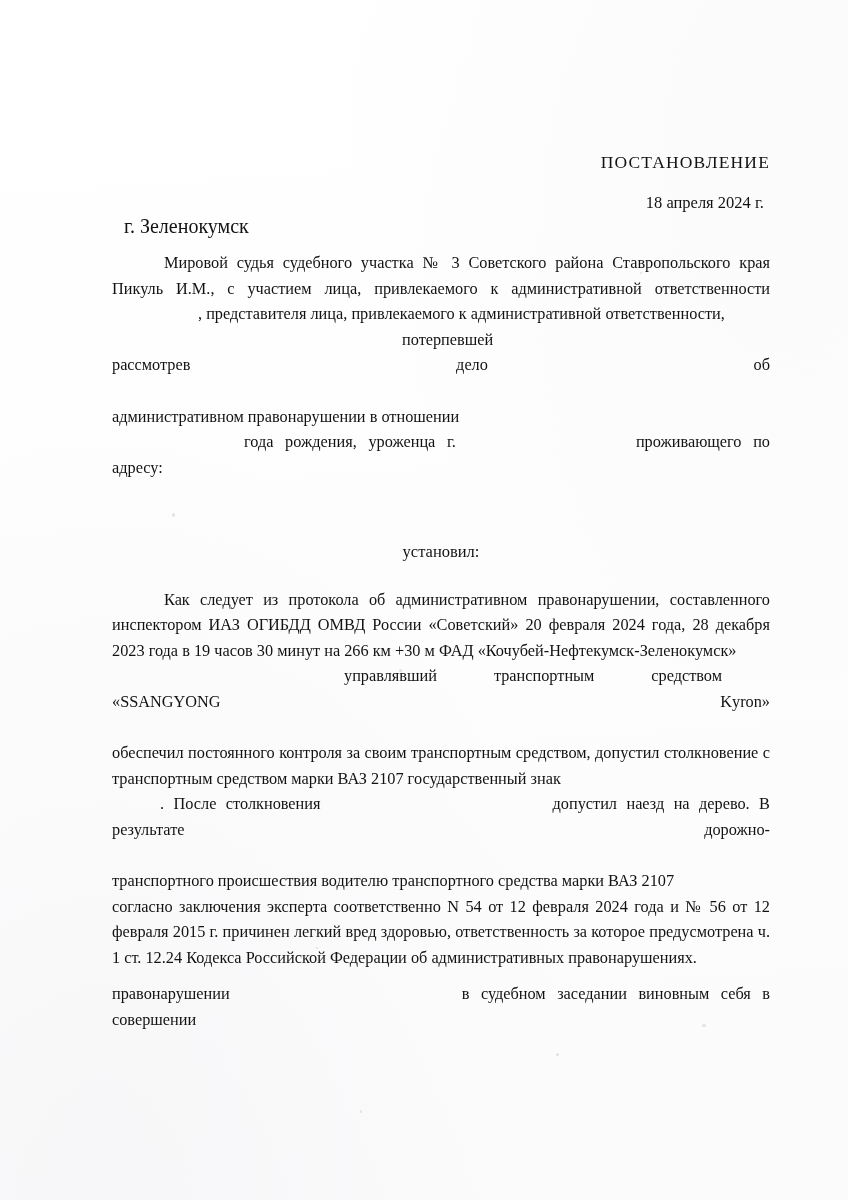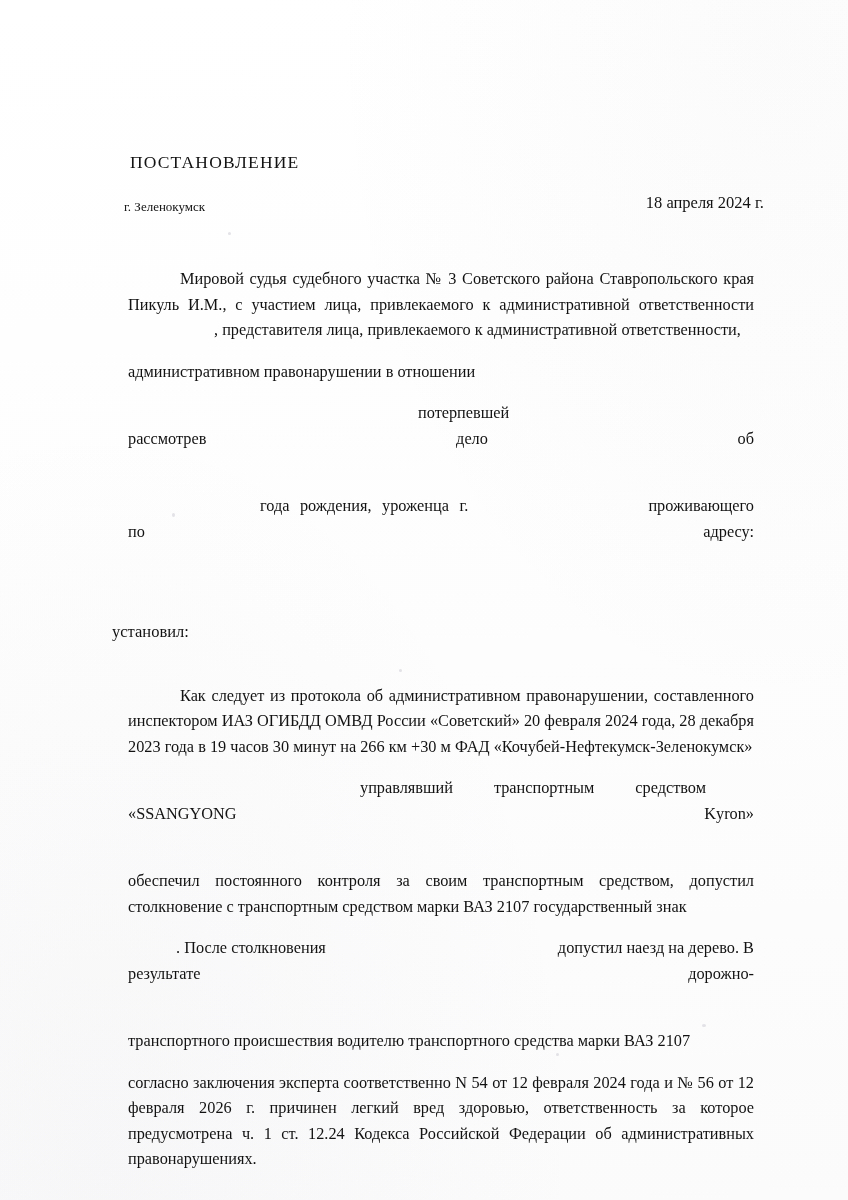--- a/index.html
+++ b/index.html
@@ -27,21 +27,21 @@
       linear-gradient(176deg, #ffffff 0%, #fdfdfd 55%, #fbfbfc 100%);
     pointer-events: none;
   }
   .content {
     position: absolute;
     left: 112px;
     right: 78px;
     top: 0;
   }
   .doc-title {
-    text-align: left;
+    text-align: right;
     font-size: 17.5px;
     letter-spacing: 1.15px;
     margin-top: 152px;
     margin-left: 18px;
     white-space: nowrap;
   }
   .head-row {
     position: relative;
     height: 46px;
     margin-top: 20px;
@@ -49,32 +49,33 @@
   }
   .doc-date {
     position: absolute;
     right: 6px;
     top: 0;
     font-size: 16.5px;
   }
   .doc-city {
     position: absolute;
     left: 0;
-    top: 6px;
-    font-size: 13px;
+    top: 22px;
+    font-size: 20px;
   }
   p.par {
     font-size: 16.3px;
     line-height: 25.6px;
     text-align: justify;
-    margin: 16px;
+    margin: 0;
     hyphens: none;
   }
   .indent { text-indent: 52px; }
   .center {
+    text-align: center;
     font-size: 16.5px;
     line-height: 25.6px;
     margin: 0;
   }
   .gap-sm { height: 11px; }
   .gap-md { height: 22px; }
   
   .blank {
     display: inline-block;
     white-space: pre;
@@ -123,25 +124,25 @@
       <div class="doc-date">18 апреля 2024 г.</div>
       <div class="doc-city">г. Зеленокумск</div>
     </div>
 
     <div class="gap-sm"></div>
 
     <p class="par indent">
       <span>Мировой судья судебного участка № 3 Советского района Ставропольского края</span>
       <span>Пикуль И.М., с участием лица, привлекаемого к административной ответственности</span><span class="blank b-s"> </span><span>, представителя лица, привлекаемого к административной ответственности,</span>
     </p>
+    <p class="par stretch">
+      <span class="blank b-xxl"> </span><span>потерпевшей</span><span class="blank b-xl"> </span><span>рассмотрев дело об</span>
+    </p>
     <p class="par">
       <span>административном правонарушении в отношении</span>
-    </p>
-    <p class="par stretch">
-      <span class="blank b-xxl"> </span><span>потерпевшей</span><span class="blank b-xl"> </span><span>рассмотрев дело об</span>
     </p>
     <p class="par stretch">
       <span class="blank b-m"> </span><span>года рождения, уроженца г.</span><span class="blank b-l"> </span><span>проживающего по адресу:</span>
     </p>
 
     <div class="gap-sm"></div>
 
 
     <div class="gap-md"></div>
 
@@ -162,21 +163,21 @@
       <span>столкновение с транспортным средством марки ВАЗ 2107 государственный знак</span>
     </p>
     <p class="par stretch">
       <span class="blank b-xs"> </span><span>. После столкновения</span><span class="blank b-xl"> </span><span>допустил наезд на дерево. В результате дорожно-</span>
     </p>
     <p class="par">
       <span>транспортного происшествия водителю транспортного средства марки ВАЗ 2107</span>
     </p>
     <p class="par">
       <span>согласно заключения эксперта соответственно N 54 от 12 февраля 2024 года и № 56 от 12</span>
-      <span>февраля 2026 г. причинен легкий вред здоровью, ответственность за которое</span>
+      <span>февраля 2015 г. причинен легкий вред здоровью, ответственность за которое</span>
       <span>предусмотрена ч. 1 ст. 12.24 Кодекса Российской Федерации об административных</span>
       <span>правонарушениях.</span>
     </p>
 
     <div class="gap-sm"></div>
 
     <p class="par stretch">
       <span>правонарушении</span><span class="blank b-xl"> </span><span>в судебном заседании виновным себя в совершении</span>
     </p>
 

